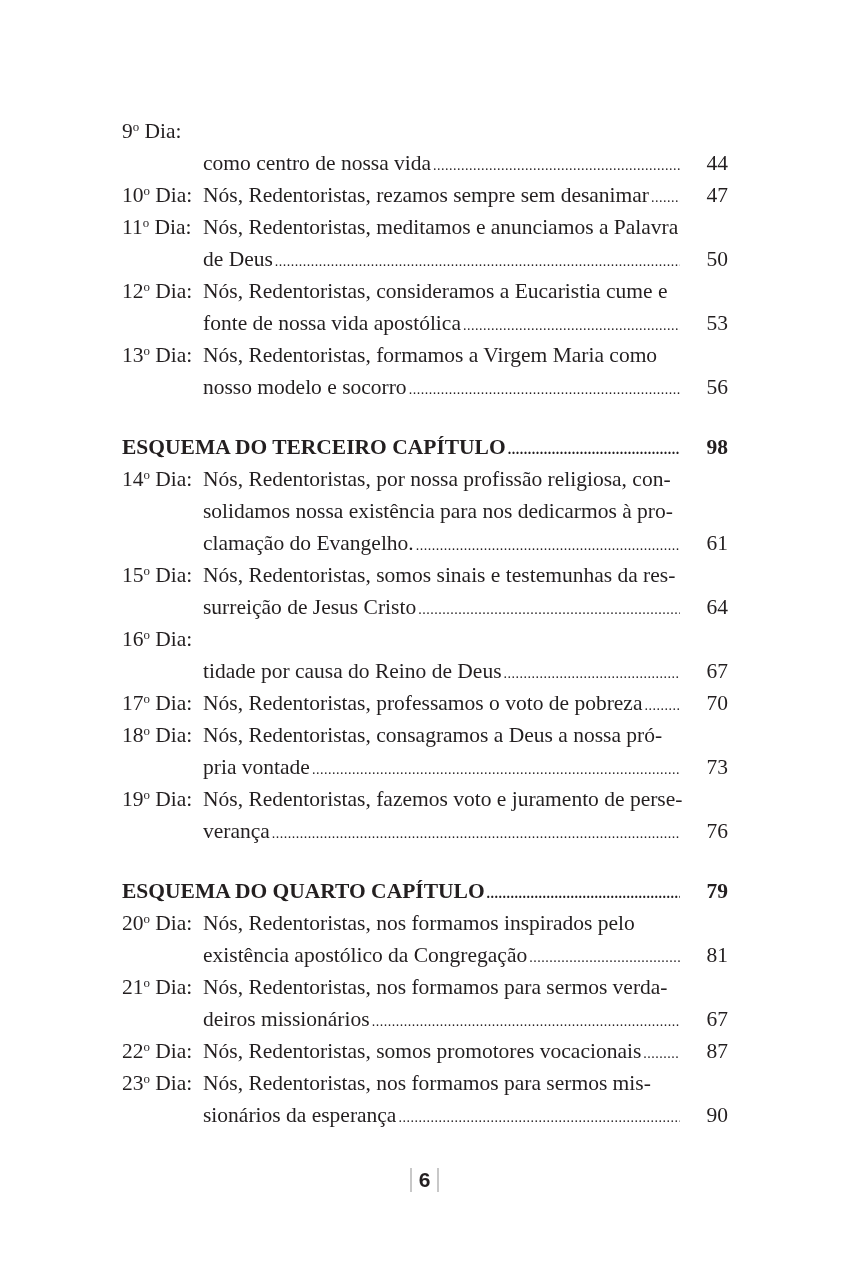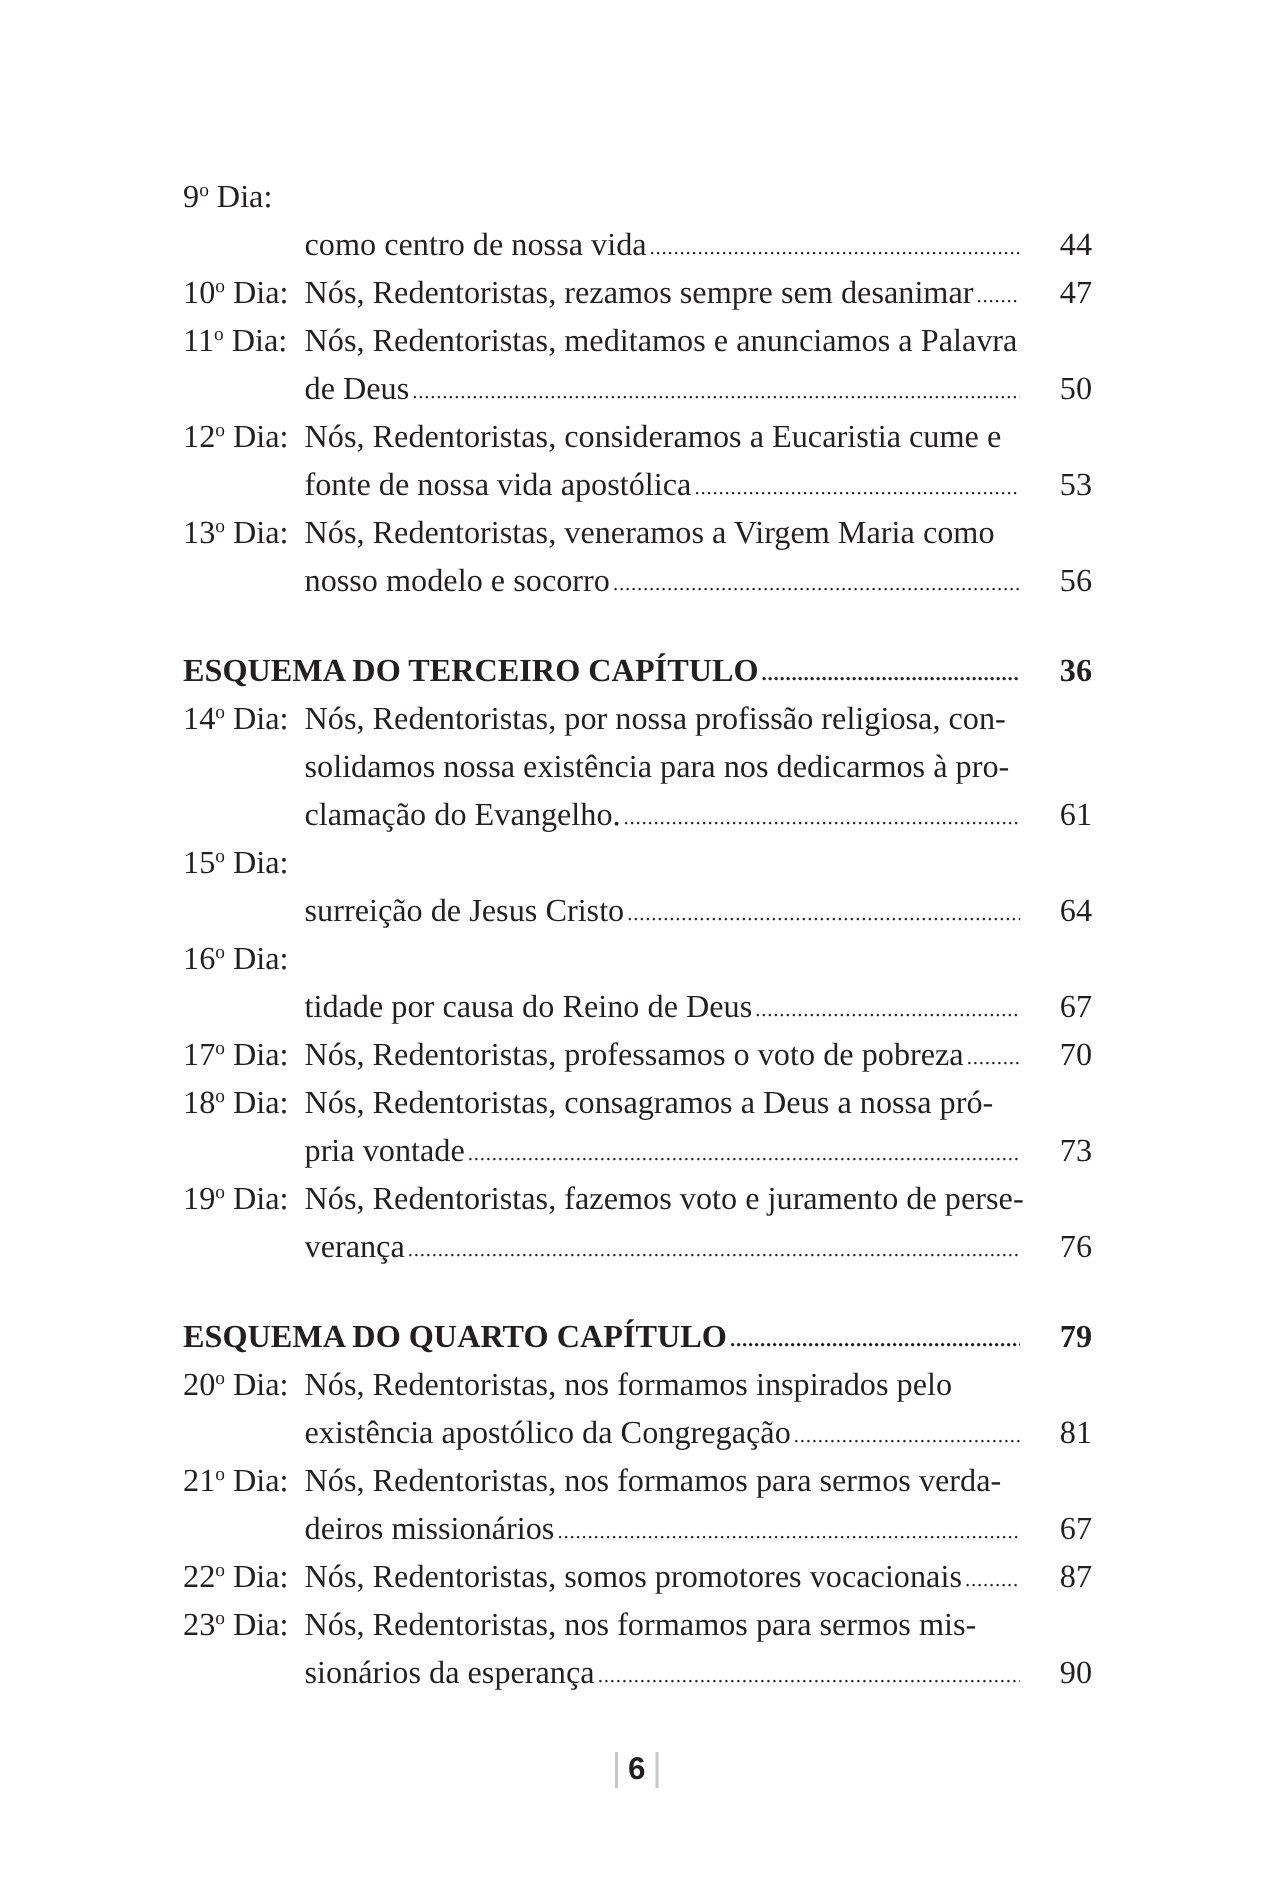--- a/index.html
+++ b/index.html
@@ -85,57 +85,58 @@
           <div class="lead">
             <span class="t">fonte de nossa vida apostólica</span>
             <span class="dots">............................................................................................................................................................................</span>
           </div>
           <span class="pg">53</span>
         </div>
       </div>
       <div class="entry">
         <div class="line">
           <span class="day-label"><span>13</span><sup>o</sup><span> Dia:</span></span>
-          <span class="text">Nós, Redentoristas, veneramos a Virgem Maria como</span>
+          <span class="text">Nós, Redentoristas, formamos a Virgem Maria como</span>
         </div>
         <div class="line">
           <div class="lead">
             <span class="t">nosso modelo e socorro</span>
             <span class="dots">............................................................................................................................................................................</span>
           </div>
           <span class="pg">56</span>
         </div>
       </div>
       <div class="gap"></div>
       <div class="line header">
         <div class="lead">
           <span class="t">ESQUEMA DO TERCEIRO CAPÍTULO</span>
           <span class="dots">............................................................................................................................................................................</span>
         </div>
-        <span class="pg">36</span>
+        <span class="pg">98</span>
       </div>
       <div class="entry">
         <div class="line">
           <span class="day-label"><span>14</span><sup>o</sup><span> Dia:</span></span>
           <span class="text">Nós, Redentoristas, por nossa profissão religiosa, con-</span>
         </div>
         <div class="line">
           <span class="text">solidamos nossa existência para nos dedicarmos à pro-</span>
         </div>
         <div class="line">
           <div class="lead">
             <span class="t">clamação do Evangelho.</span>
             <span class="dots">............................................................................................................................................................................</span>
           </div>
           <span class="pg">61</span>
         </div>
       </div>
       <div class="entry">
         <div class="line">
           <span class="day-label"><span>15</span><sup>o</sup><span> Dia:</span></span>
+          <span class="text">Nós, Redentoristas, somos sinais e testemunhas da res-</span>
         </div>
         <div class="line">
           <div class="lead">
             <span class="t">surreição de Jesus Cristo</span>
             <span class="dots">............................................................................................................................................................................</span>
           </div>
           <span class="pg">64</span>
         </div>
       </div>
       <div class="entry">

